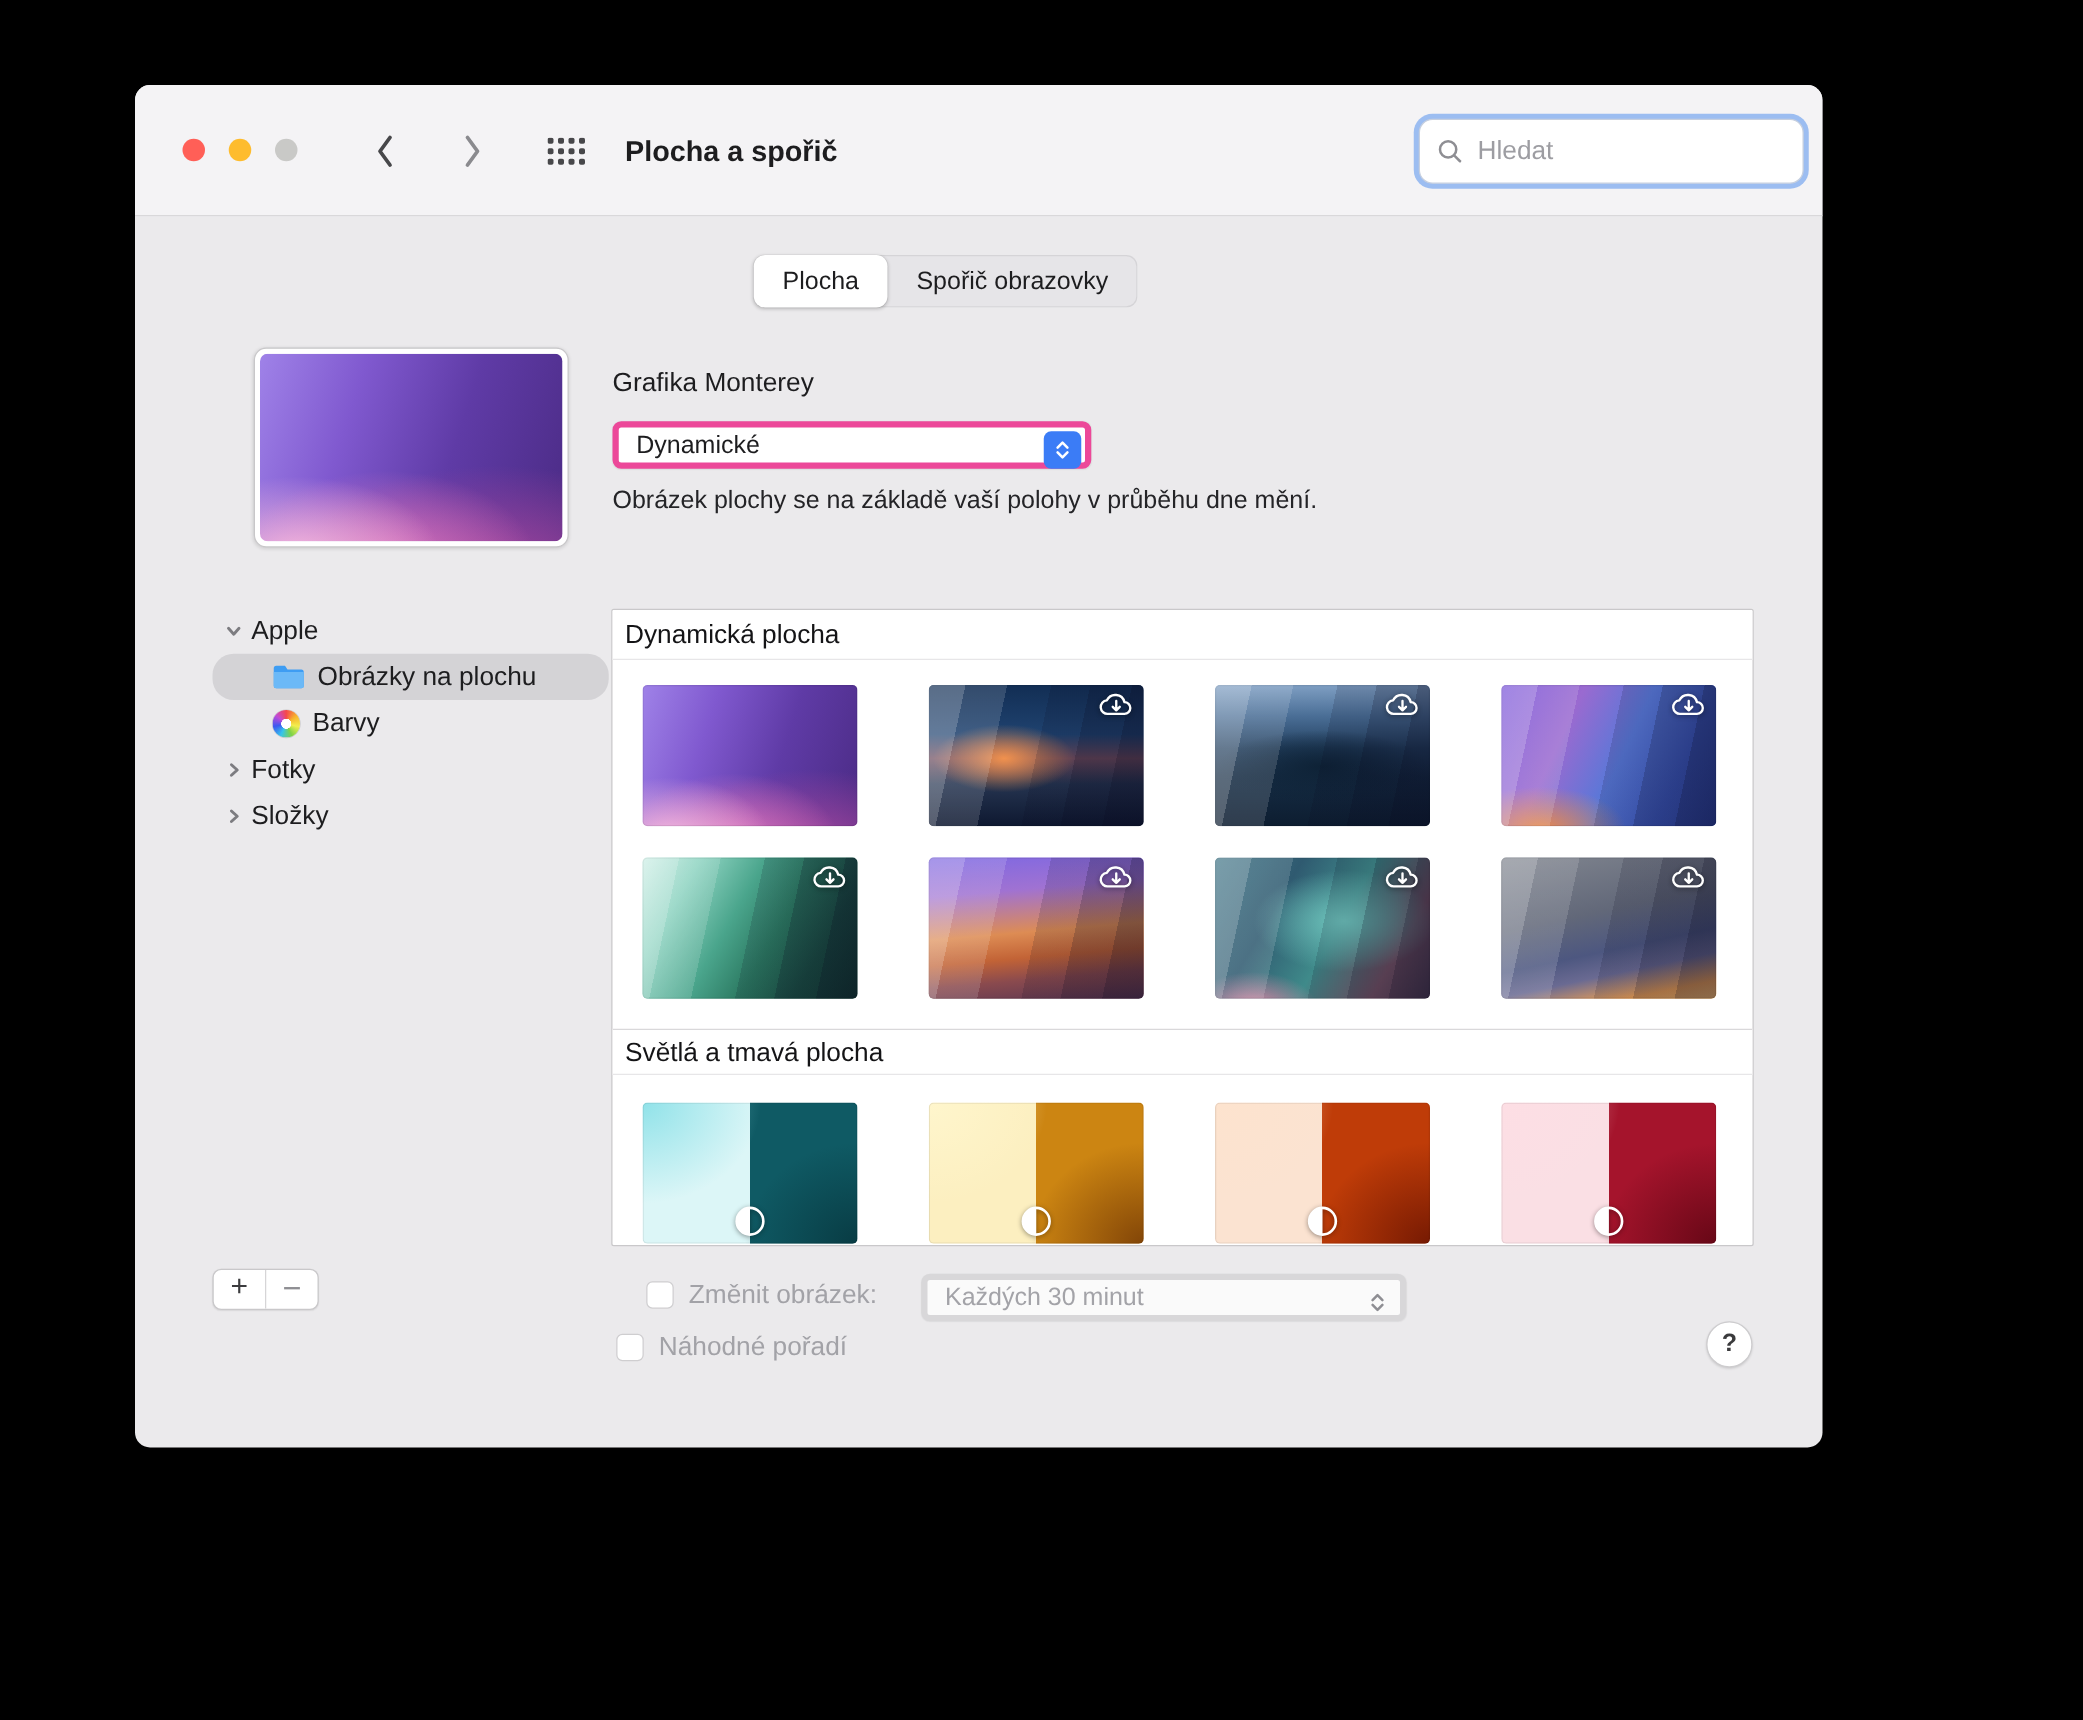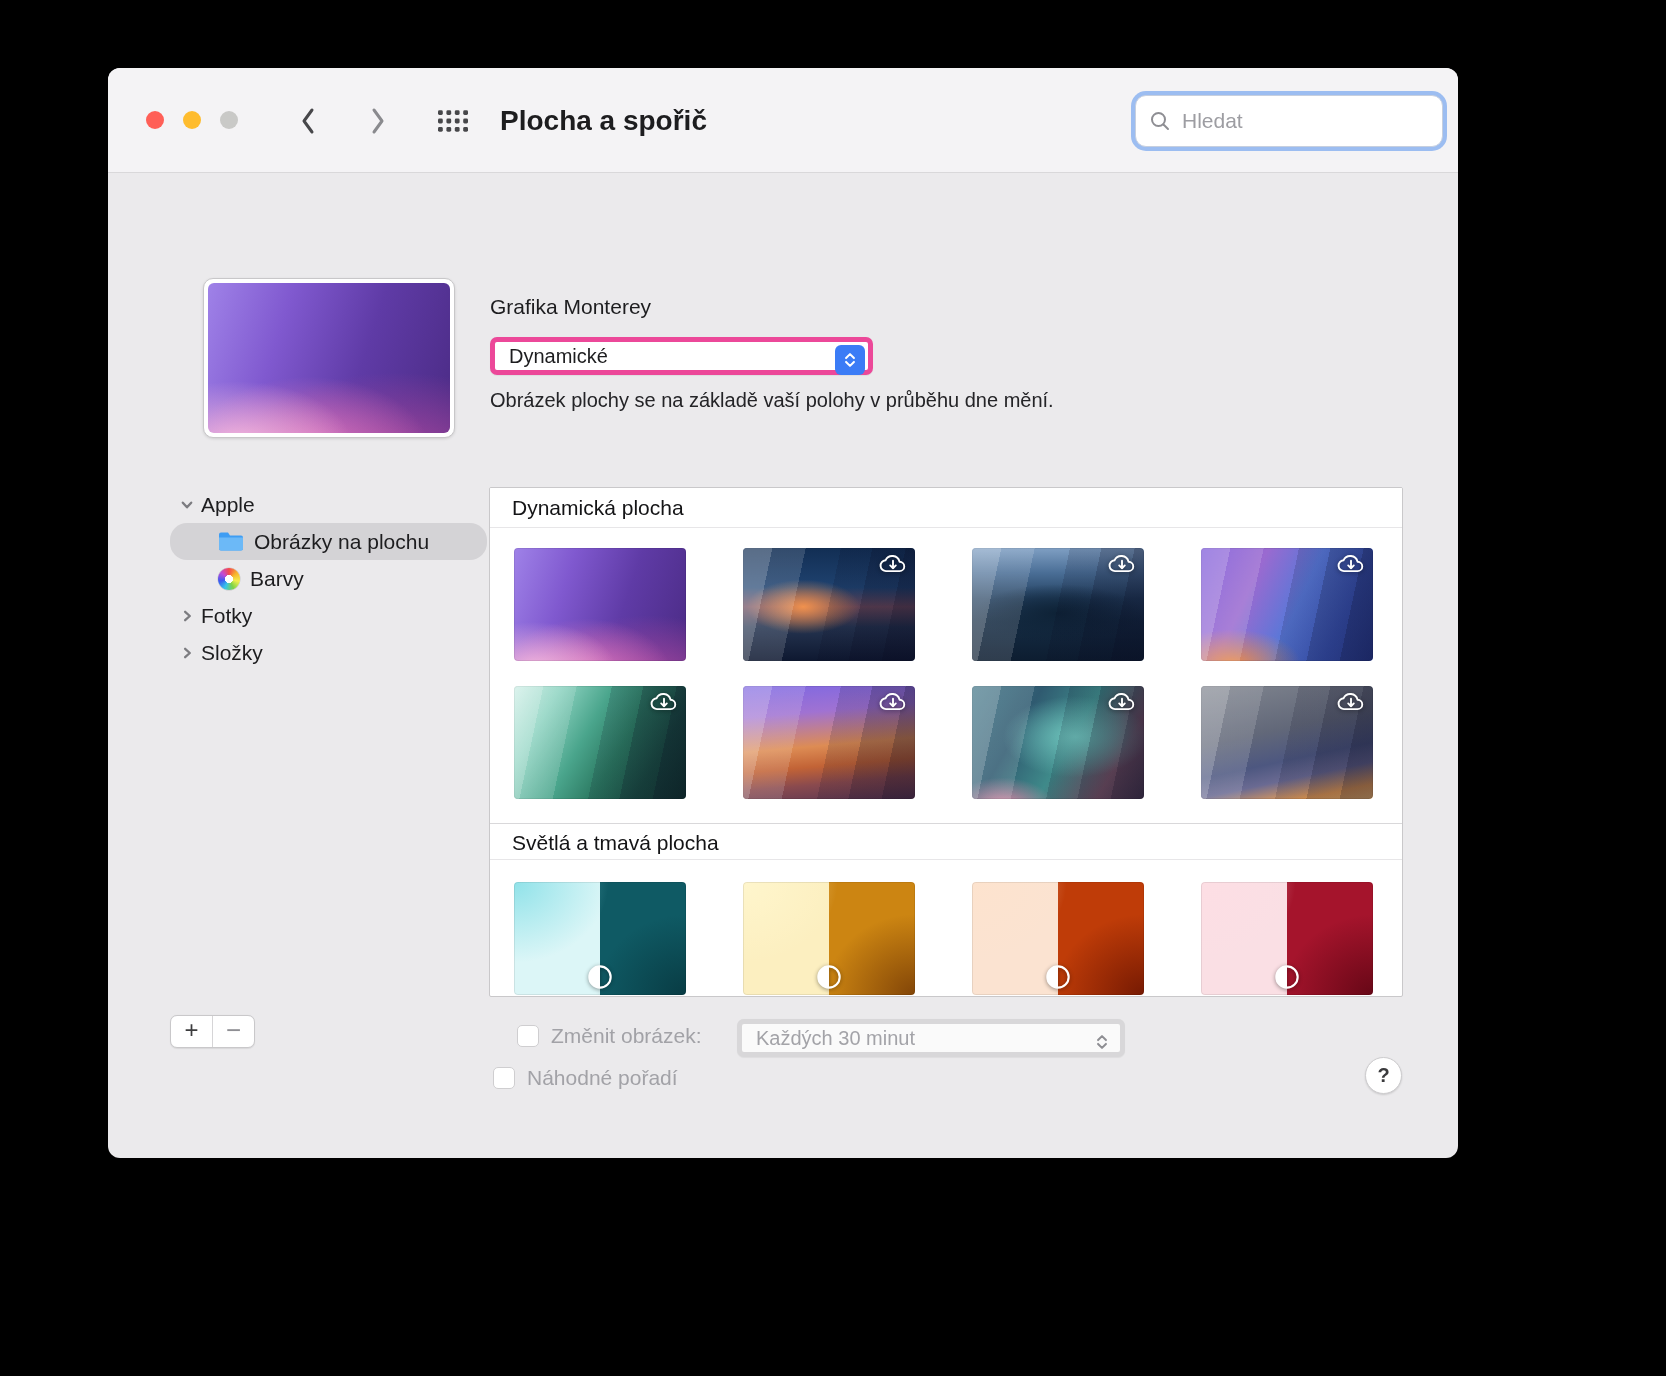--- a/index.html
+++ b/index.html
@@ -17,21 +17,21 @@
   .titlebar { position:absolute; left:0; top:0; right:0; height:105px; background:#f4f3f5; border-bottom:1px solid #d9d8da; }
   .traffic { position:absolute; left:38px; top:43px; display:flex; gap:19px; }
   .tl { width:18px; height:18px; border-radius:50%; display:block; }
   .tl.red { background:#ff5f57; }
   .tl.yellow { background:#febc2e; }
   .tl.gray { background:#c9c9c7; }
   .navbtn { position:absolute; top:36px; width:40px; height:34px; background:none; border:none; display:flex; align-items:center; justify-content:center; padding:0; }
   .navbtn.back { left:180px; }
   .navbtn.fwd { left:250px; }
   .gridbtn { position:absolute; left:325px; top:39px; width:40px; height:28px; background:none; border:none; display:flex; align-items:center; justify-content:center; padding:0; }
-  .wtitle { position:absolute; left:392px; top:39px; font-size:28px; font-weight:700; line-height:28px; color:#1d1d1f; }
+  .wtitle { position:absolute; left:392px; top:39px; font-size:23px; font-weight:700; line-height:28px; color:#1d1d1f; }
   .search {
     position:absolute; left:1027px; top:27px; width:308px; height:52px;
     background:#fff; border:1px solid #c6cfdf; border-radius:11px;
     box-shadow:0 0 0 4px #9cbdf1; display:flex; align-items:center; gap:9px; padding:12px 13px;
   }
   .search input { flex:1; min-width:0; border:none; outline:none; background:transparent; font-family:inherit; font-size:21px; color:#1d1d1f; }
   .search input::placeholder { color:#9d9da2; }
   
   .tabs { position:absolute; left:495px; top:136px; height:42px; display:flex; background:#e6e5e8; border-radius:9px; box-shadow:inset 0 0 0 1px rgba(0,0,0,.07); }
   .tab { display:flex; align-items:center; padding:0 23px; font-size:20px; font-weight:500; color:#1d1d1f; border-radius:9px; cursor:default; }
@@ -51,21 +51,21 @@
   .srow .disc { width:15px; margin-left:9px; margin-right:7px; display:flex; align-items:center; justify-content:center; }
   .srow.child { padding-left:48px; gap:10px; }
   .srow.sel { background:#d4d3d6;border-radius:17px; }
   .fold { display:flex; width:26px; }
   .wheel { width:22px; height:22px; border-radius:50%;
     background: radial-gradient(circle at 50% 50%, #ffffff 0 25%, rgba(255,255,255,0) 27%),
       conic-gradient(#f5484c, #f7b32d, #f3ee4e, #7ed348, #35c4ec, #3b59f0, #c14bd8, #f5484c);
     box-shadow:0 0 0 0.5px rgba(0,0,0,.15); }
   
   .panel { position:absolute; left:381px; top:419px; width:914px; height:510px; background:#fff; border:1px solid #c9c8ca; border-radius:2px; overflow:hidden; }
-  .sec-h { height:40px; line-height:40px; padding-left:22px; font-size:21px; font-weight:500; color:#141416; border-bottom:1px solid #e7e6e8; background:#fff; }
+  .sec-h { height:40px; line-height:40px; padding-left:10px; font-size:21px; font-weight:500; color:#141416; border-bottom:1px solid #e7e6e8; background:#fff; }
   .section.s2 .sec-h { border-top:1px solid #d9d8da; height:37px; line-height:37px; }
   .grid { display:grid; grid-template-columns:repeat(4,172px); column-gap:57px; row-gap:25px; padding:20px 24px 24px 24px; }
   .section.s2 .grid { padding:22px 24px 0 24px; }
   .th { width:172px; height:113px; border-radius:4px; position:relative; overflow:hidden; box-shadow:inset 0 0 0 1px rgba(0,0,0,.08); cursor:default; }
   .dyn::after { content:""; position:absolute; inset:0; border-radius:inherit;
     background:linear-gradient(102deg,
       rgba(255,255,255,.30) 0 15%, rgba(255,255,255,.14) 15% 32%,
       rgba(255,255,255,0) 32% 50%, rgba(8,8,30,.14) 50% 66%,
       rgba(8,8,30,.30) 66% 83%, rgba(8,8,30,.44) 83% 100%); }
   .cloud { position:absolute; top:5px; right:7px; width:30px; height:23px; z-index:2; filter:drop-shadow(0 1px 2px rgba(0,0,0,.45)); }
@@ -164,20 +164,24 @@
     <div class="wtitle">Plocha a spořič</div>
     <div class="search">
       <svg width="22" height="22" viewBox="0 0 22 22">
           <circle cx="9.5" cy="9.5" r="6.5" fill="none" stroke="#8e8e93" stroke-width="2"></circle>
           <path d="M14.5 14.5 L19 19" stroke="#8e8e93" stroke-width="2" stroke-linecap="round"></path>
         </svg>
       <input type="text" placeholder="Hledat" style="">
     </div>
   </div>
 
+  <div class="tabs">
+    <div class="tab sel">Plocha</div>
+    <div class="tab">Spořič obrazovky</div>
+  </div>
 
   <div class="preview-frame">
     <div class="preview-img monterey"></div>
   </div>
   <div class="wpname">Grafika Monterey</div>
   <div class="select sel-mode">
     <span>Dynamické</span>
     <span class="stepper">
       <svg width="18" height="18" viewBox="0 0 16 16">
           <path d="M4.5 6.3 L8 2.8 L11.5 6.3 M4.5 9.7 L8 13.2 L11.5 9.7" fill="none" stroke="#fff" stroke-width="1.8" stroke-linecap="round" stroke-linejoin="round"></path>

